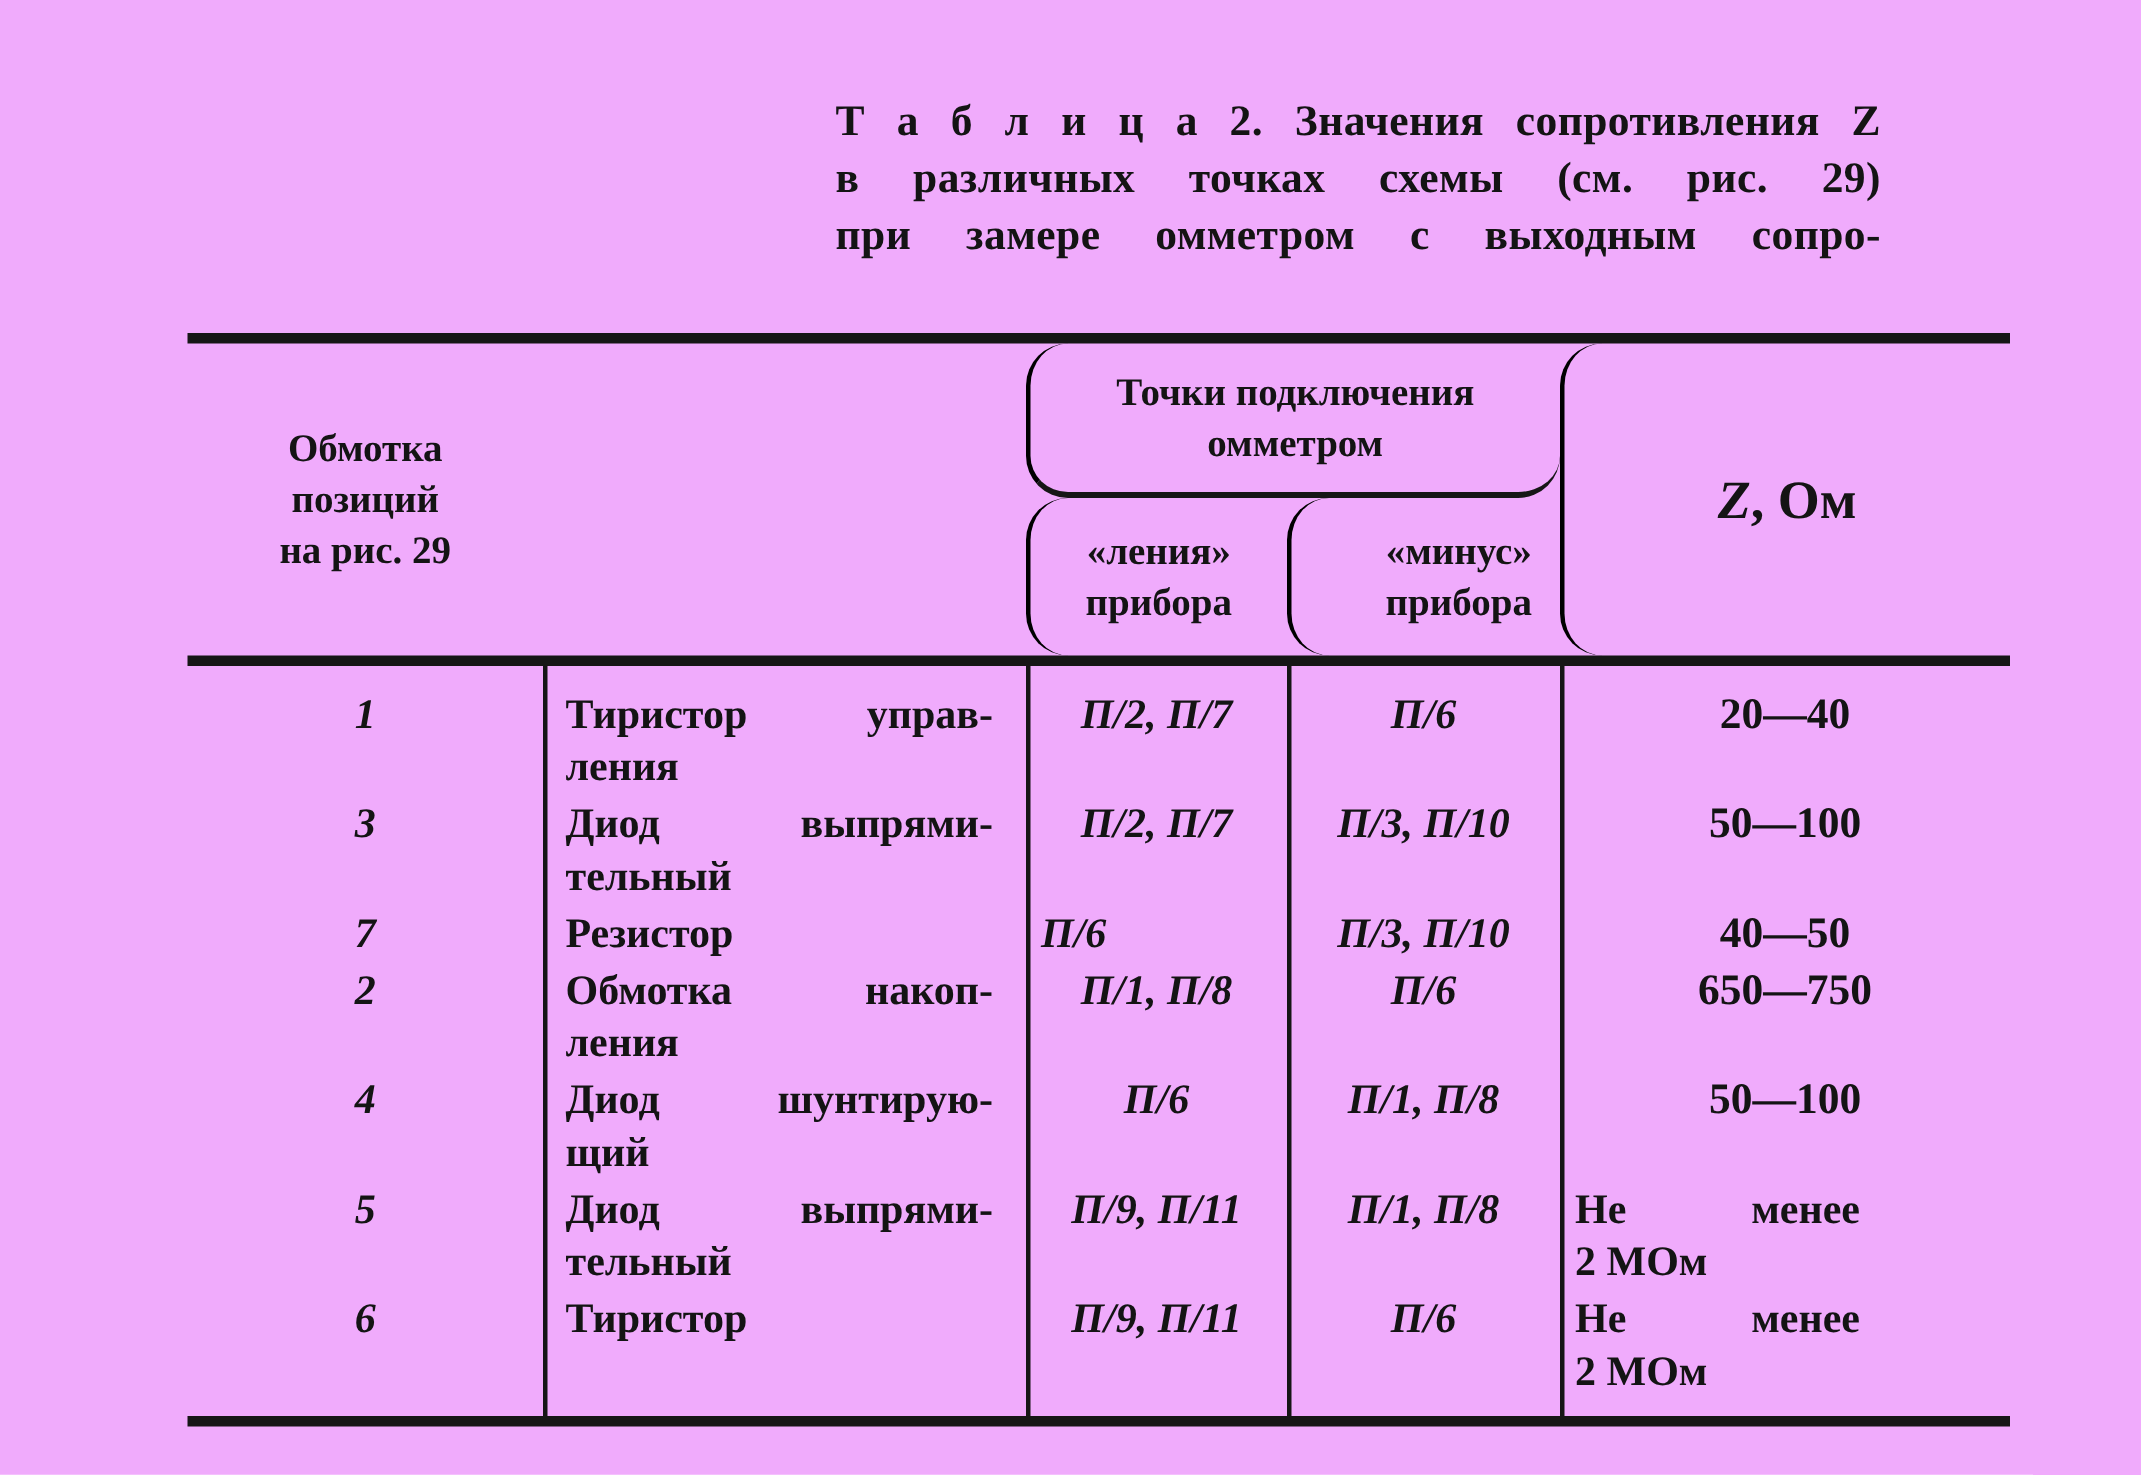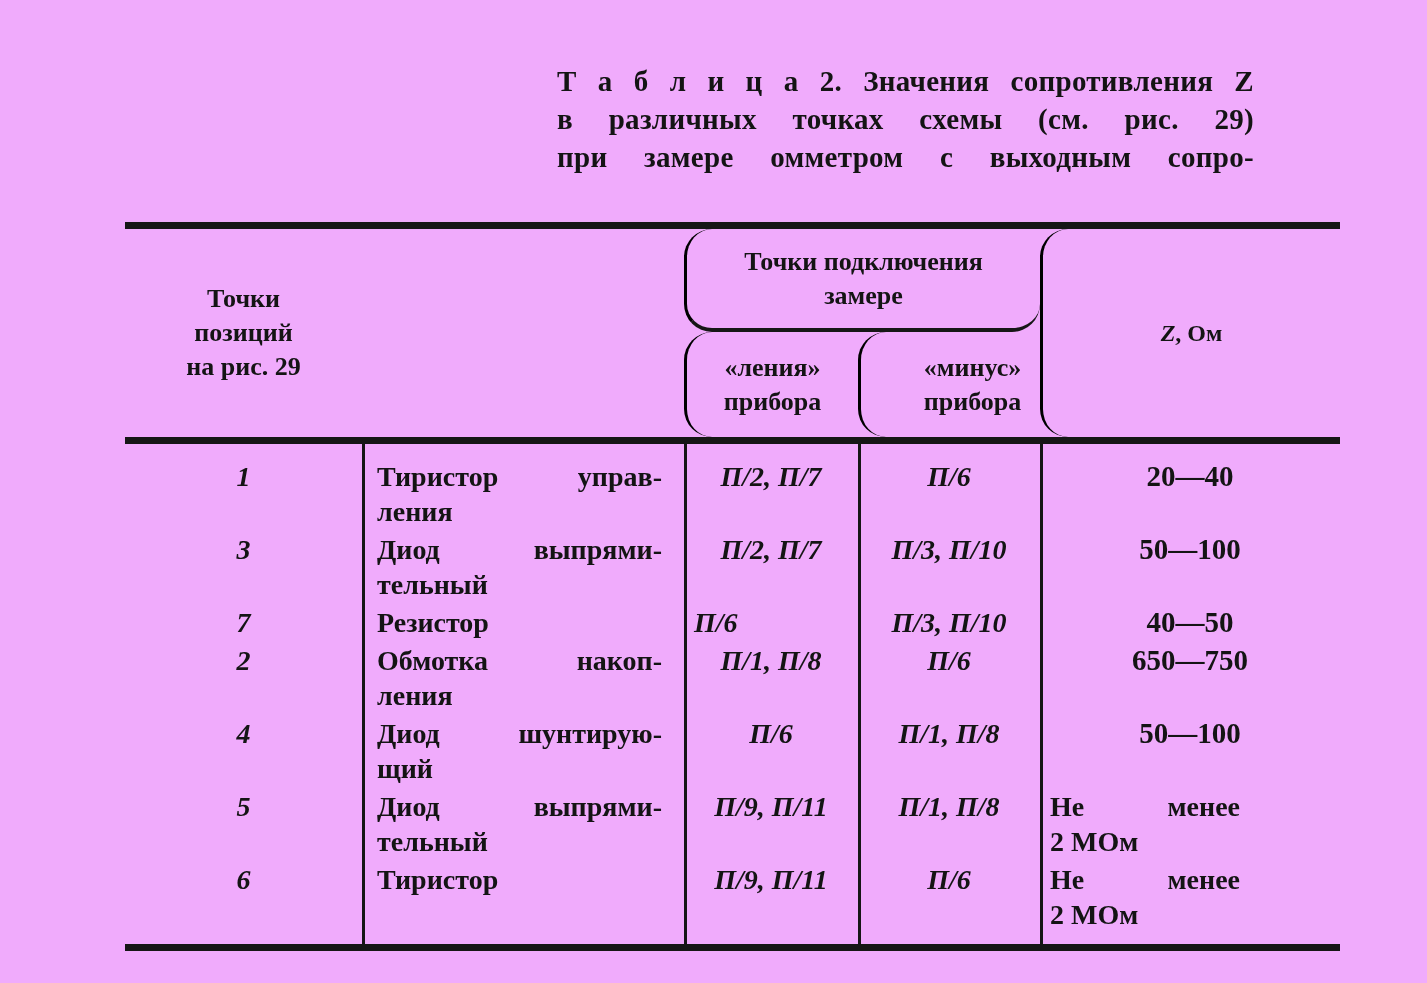--- a/index.html
+++ b/index.html
@@ -11,21 +11,21 @@
   
   .tbl{position:absolute;left:125px;top:222px;width:1215px;
        border-top:7px solid #161616;border-bottom:7px solid #161616;}
   .grid{display:grid;grid-template-columns:237px 322px 174px 182px 300px;}
   .thead{grid-template-rows:103px 105px;border-bottom:7px solid #161616;}
   .h{display:flex;flex-direction:column;align-items:center;justify-content:center;
      text-align:center;font-size:26px;line-height:34px;}
   .bl{border-left:3px solid #000000;border-radius:28px;}
   .span2{grid-row:1/3;}
   .pointsHdr{grid-column:3/5;border-bottom:4px solid #161616;}
-  .zHdr{font-size:24px;}
+  .zHdr{font-size:36px;}
   .zHdr .sym{font-style:italic;}
   
   .tbody{position:relative;padding:14px 0 10px;}
   .vline{position:absolute;top:0;bottom:0;width:3px;background:#161616;}
   .v1{left:237px}.v2{left:559px}.v3{left:733px}.v4{left:915px}
   .row{padding:1px 0 2px;}
   .cell{font-size:28px;line-height:35px;}
   .pos{text-align:center;font-style:italic;}
   .elem{padding:0 22px 0 15px;}
   .fit{text-align:justify;text-align-last:justify;text-justify:inter-word;}
@@ -43,27 +43,27 @@
   <div class="caption">
     <div class="just">Т&nbsp;а&nbsp;б&nbsp;л&nbsp;и&nbsp;ц&nbsp;а 2. Значения сопротивления Z</div>
     <div class="just">в различных точках схемы (см. рис. 29)</div>
     <div class="just">при замере омметром с выходным сопро-</div>
   </div>
 
   <div class="tbl">
 
     <div class="grid thead">
       <div class="h span2">
-        <div>Точки</div>
+        <div>Обмотка</div>
         <div>позиций</div>
         <div>на рис. 29</div>
       </div>
       <div class="h bl pointsHdr">
         <div>Точки подключения</div>
-        <div>замере</div>
+        <div>омметром</div>
       </div>
       <div class="h span2 bl zHdr" style="grid-column:5;grid-row:1/3;">
         <div><span class="sym">Z</span><span>, Ом</span></div>
       </div>
       <div class="h bl" style="grid-column:3;grid-row:2;">
         <div>«ления»</div>
         <div>прибора</div>
       </div>
       <div class="h bl" style="grid-column:4;grid-row:2;padding-left:44px;">
         <div>«минус»</div>

